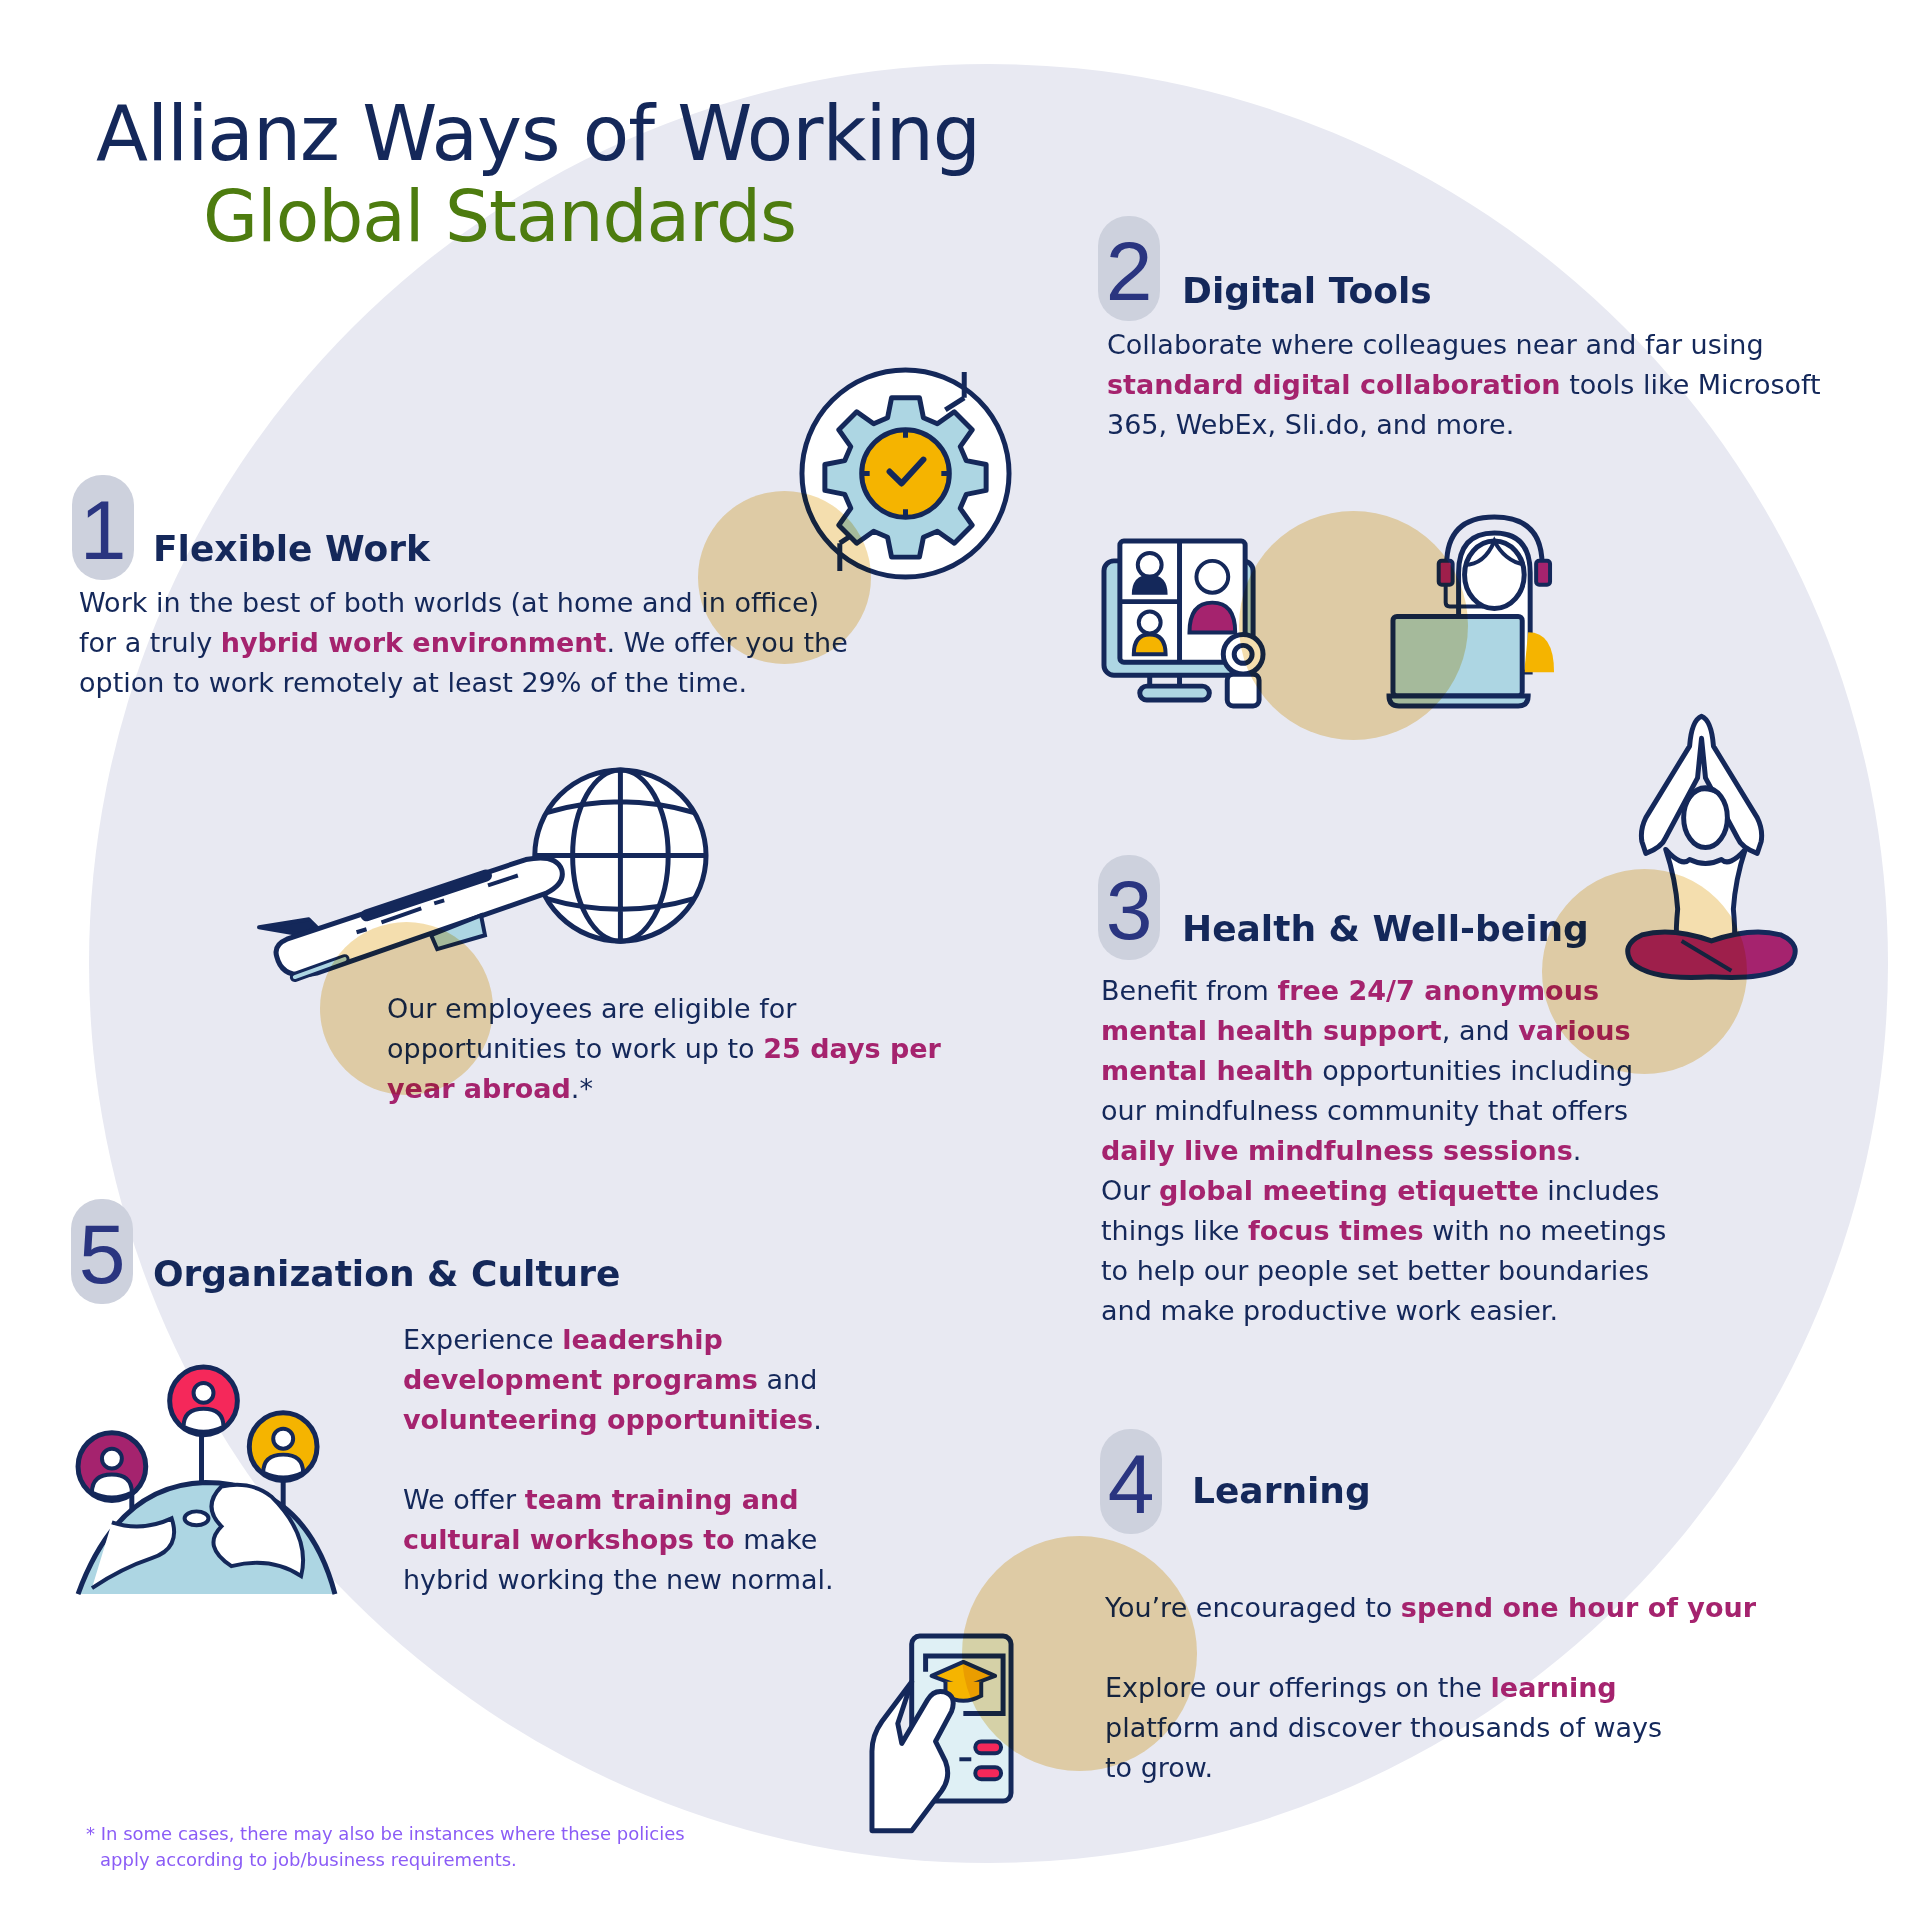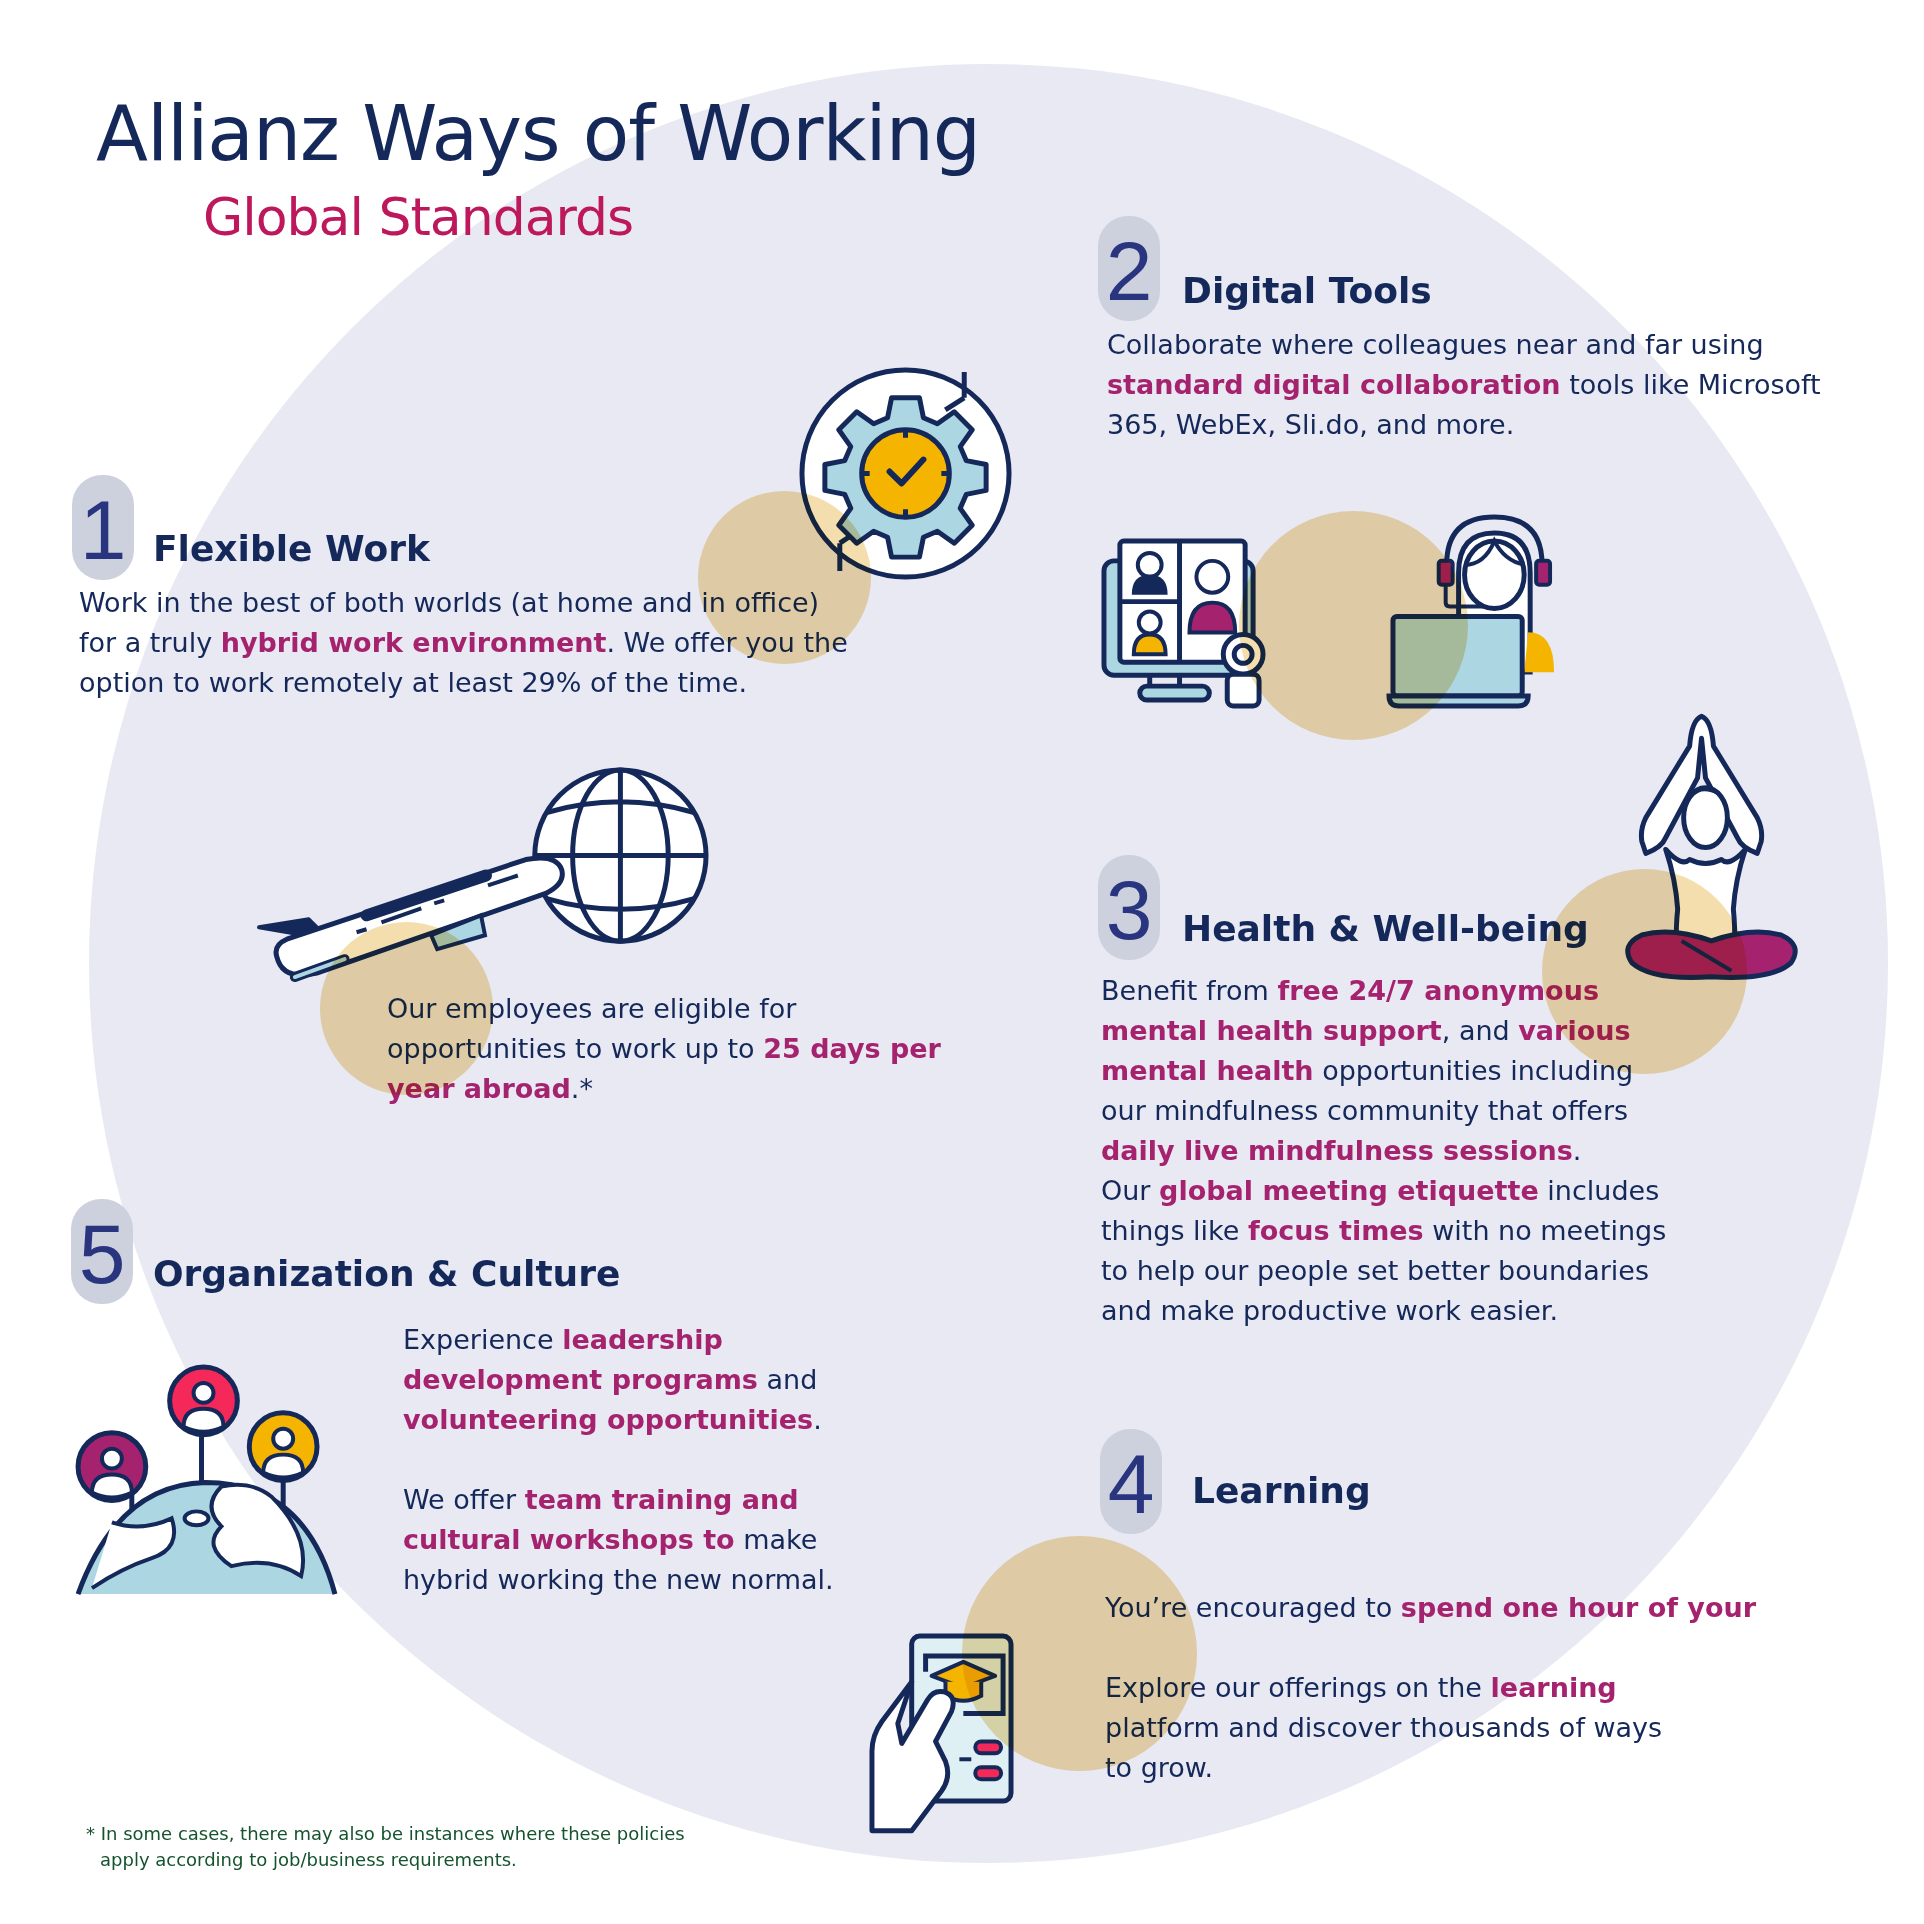--- a/index.html
+++ b/index.html
@@ -1,27 +1,27 @@
 <!DOCTYPE html>
 <html><head>
 <meta charset="utf-8">
 <style>
   html, body { margin:0; padding:0; background:#ffffff; }
   body { width:1924px; height:1924px; position:relative; overflow:hidden;
          font-family:"DejaVu Sans", "Liberation Sans", sans-serif; color:#14285a; }
   .bg-circle { position:absolute; border-radius:50%; background:#e8e9f2; }
   .sun { position:absolute; border-radius:50%; background:#f2d9a0; opacity:0.85; mix-blend-mode:multiply; z-index:3; }
   .title1 { position:absolute; left:96px; top:92px; font-size:76px; line-height:84px; color:#14285a; letter-spacing:-1px; white-space:nowrap; z-index:2; }
-  .title2 { position:absolute; left:203px; top:175px; font-size:52px; line-height:84px; color:#be185d; letter-spacing:-1px; white-space:nowrap; z-index:2; }
+  .title2 { position:absolute; left:203px; top:175px; font-size:71px; line-height:84px; color:#4d7c0f; letter-spacing:-1px; white-space:nowrap; z-index:2; }
   .badge { position:absolute; width:62px; height:105px; border-radius:30px; background:#cdd1dd; z-index:2; }
   .badge span { position:absolute; left:0; right:0; bottom:8px; text-align:center; font-size:84px; line-height:84px; color:#2a3580; font-family:"Liberation Sans", sans-serif; }
   .heading { position:absolute; font-size:36px; font-weight:bold; color:#14285a; white-space:nowrap; z-index:2; }
   .body-text { position:absolute; font-size:27px; line-height:40px; color:#14285a; white-space:nowrap; z-index:2; }
   .body-text .hl { color:#a5236e; font-weight:bold;text-align:center; }
-  .footnote { position:absolute; left:86px; top:1821px; font-size:18px; line-height:26px; color:#14532d; white-space:nowrap; z-index:2; }
+  .footnote { position:absolute; left:86px; top:1821px; font-size:18px; line-height:26px; color:#8b5cf6; white-space:nowrap; z-index:2; }
   .icon { position:absolute; z-index:2; }
   .icon svg { display:block; width:100%; height:100%; overflow:visible; }
 </style>
 </head>
 <body>
 
 <div class="bg-circle" style="left:89px; top:64px; width:1799px; height:1799px;"></div>
 
 <div class="sun" style="left:698px; top:491px; width:173px; height:173px;"></div>
 <div class="sun" style="left:1239px; top:511px; width:229px; height:229px;"></div>

